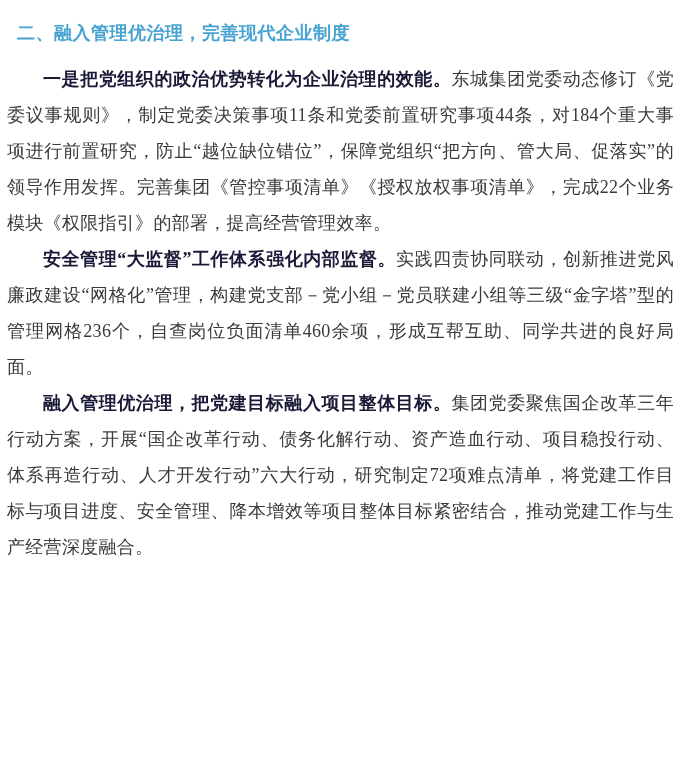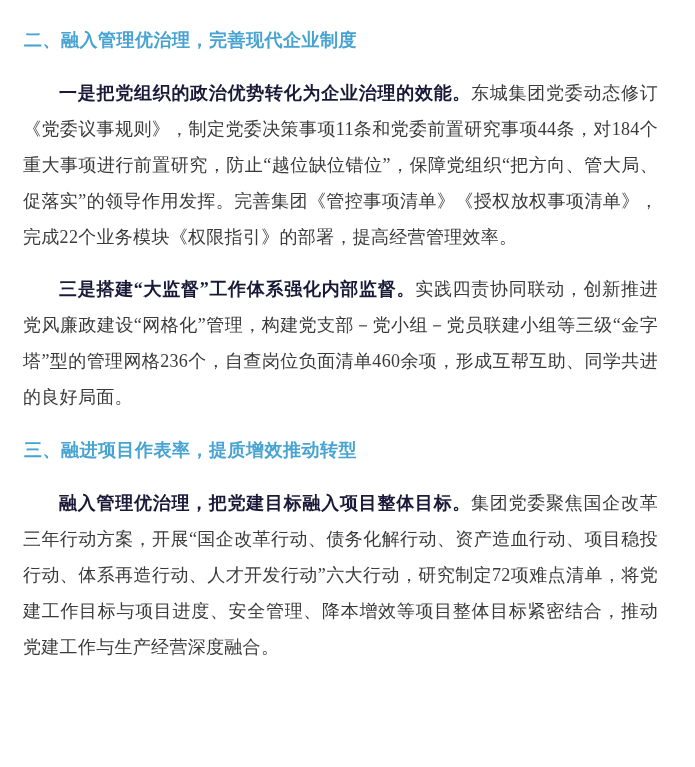--- a/index.html
+++ b/index.html
@@ -10,30 +10,30 @@
   body {
     width: 695px;
     font-family: "Liberation Serif", "DejaVu Serif", serif;
   }
   .doc {
     padding: 5px 7px 4px 7px;
     width: 681px;
     box-sizing: border-box;
   }
   .heading {
-    margin: 17px;
+    margin: 10px;
     font-family: "Liberation Sans", "DejaVu Sans", sans-serif;
     font-size: 18px;
     line-height: 36px;
     font-weight: bold;
     color: #47a3d2;
     letter-spacing: 0.5px;
   }
   .para {
-    margin: 16px;
+    margin: 0;
     font-size: 18px;
     line-height: 36px;
     color: #3a3a3a;
     text-align: justify;
     text-indent: 2em;
     letter-spacing: 0.3px;
   }
   .lead {
     color: #1a1a38;
     font-weight: bold;
@@ -42,19 +42,18 @@
 </head>
 <body>
 
 <div class="doc">
 
   <h2 class="heading">二、融入管理优治理，完善现代企业制度</h2>
 
   <p class="para"><strong class="lead">一是把党组织的政治优势转化为企业治理的效能。</strong><span>东城集团党委动态修订《党委议事规则》，制定党委决策事项11条和党委前置研究事项44条，对184个重大事项进行前置研究，防止“越位缺位错位”，保障党组织“把方向、管大局、促落实”的领导作用发挥。完善集团《管控事项清单》《授权放权事项清单》，完成22个业务模块《权限指引》的部署，提高经营管理效率。</span></p>
 
 
-  <p class="para"><strong class="lead">三是搭建“大监督”工作体系强化内部监督。</strong><span>实践四责协同联动，创新推进党风廉政建设“网格化”管理，构建党支部－党小组－党员联建小组等三级“金字塔”型的管理网格236个，自查岗位负面清单460余项，形成互帮互助、同学共进的良好局面。</span></p>
+  <p class="para"><strong class="lead">安全管理“大监督”工作体系强化内部监督。</strong><span>实践四责协同联动，创新推进党风廉政建设“网格化”管理，构建党支部－党小组－党员联建小组等三级“金字塔”型的管理网格236个，自查岗位负面清单460余项，形成互帮互助、同学共进的良好局面。</span></p>
 
-  <h2 class="heading">三、融进项目作表率，提质增效推动转型</h2>
 
   <p class="para"><strong class="lead">融入管理优治理，把党建目标融入项目整体目标。</strong><span>集团党委聚焦国企改革三年行动方案，开展“国企改革行动、债务化解行动、资产造血行动、项目稳投行动、体系再造行动、人才开发行动”六大行动，研究制定72项难点清单，将党建工作目标与项目进度、安全管理、降本增效等项目整体目标紧密结合，推动党建工作与生产经营深度融合。</span></p>
 
 </div>
 
 </body></html>

